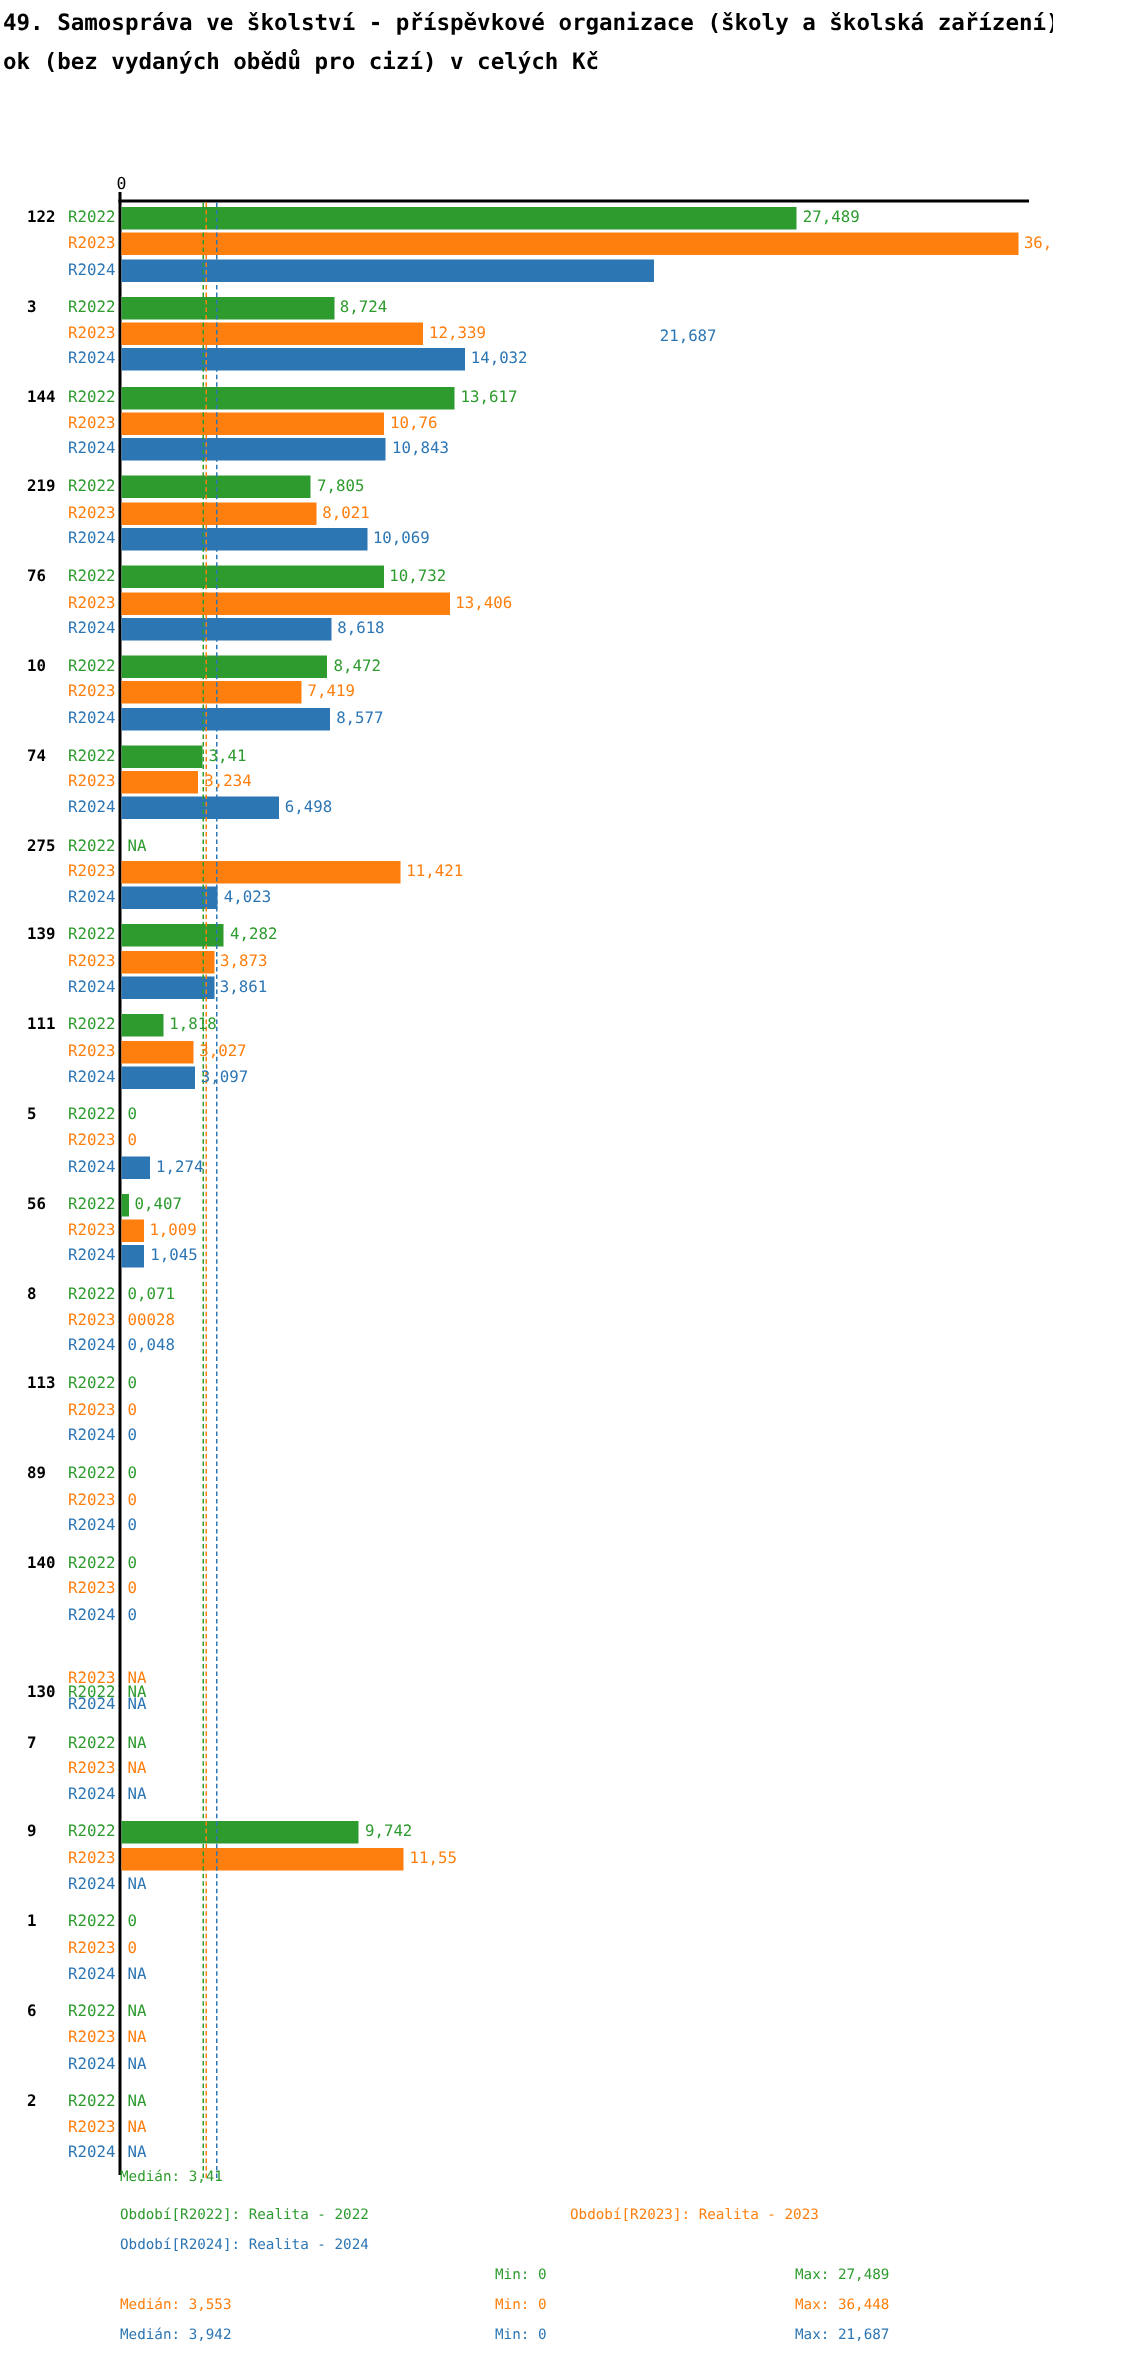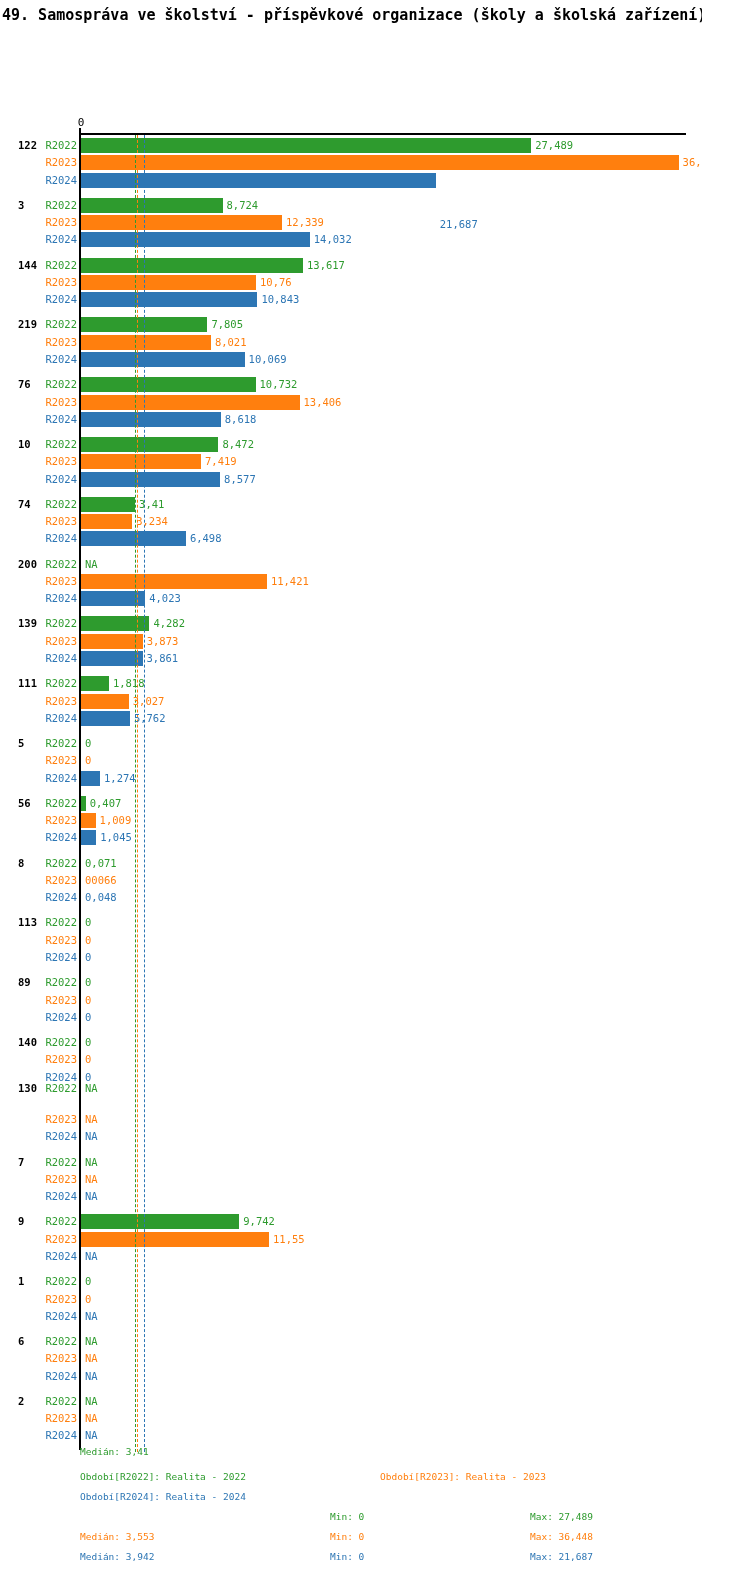--- a/index.html
+++ b/index.html
@@ -28,20 +28,21 @@
   
   .foot { position:absolute; font-size:9.5px; white-space:pre; }
 </style>
 </head>
 <body>
 
 <div id="page">
 
   <div id="title-block">
     <div class="title-line">49. Samospráva ve školství - příspěvkové organizace (školy a školská zařízení)</div>
+    <div class="title-line">ok (bez vydaných obědů pro cizí) v celých Kč</div>
   </div>
 
   <div id="chart">
     <div id="zero-label">0</div>
     <div class="axis-h"></div>
     <div class="axis-v"></div>
 
   <div class="row" style="top: 138px;">
         <span class="gnum">122</span>
         <span class="rlabel" style="color: rgb(46, 155, 46);">R2022</span>
@@ -148,21 +149,21 @@
         <span class="rlabel" style="color: rgb(255, 127, 14);">R2023</span>
         <div class="bar" style="width: 51.2px; background: rgb(255, 127, 14);"></div>
         <span class="val" style="left: 136.2px; color: rgb(255, 127, 14);">3,234</span>
       </div>
       <div class="row" style="top: 531.4px;">
         <span class="rlabel" style="color: rgb(45, 118, 180);">R2024</span>
         <div class="bar" style="width: 104.9px; background: rgb(45, 118, 180);"></div>
         <span class="val" style="left: 189.9px; color: rgb(45, 118, 180);">6,498</span>
       </div>
       <div class="row" style="top: 556.6px;">
-        <span class="gnum">200</span>
+        <span class="gnum">275</span>
         <span class="rlabel" style="color: rgb(46, 155, 46);">R2022</span>
         <span class="val" style="left: 85px; color: rgb(46, 155, 46);">NA</span>
       </div>
       <div class="row" style="top: 573.9px;">
         <span class="rlabel" style="color: rgb(255, 127, 14);">R2023</span>
         <div class="bar" style="width: 185.9px; background: rgb(255, 127, 14);"></div>
         <span class="val" style="left: 270.9px; color: rgb(255, 127, 14);">11,421</span>
       </div>
       <div class="row" style="top: 591.2px;">
         <span class="rlabel" style="color: rgb(45, 118, 180);">R2024</span>
@@ -192,21 +193,21 @@
         <span class="val" style="left: 112.9px; color: rgb(46, 155, 46);">1,818</span>
       </div>
       <div class="row" style="top: 693.5px;">
         <span class="rlabel" style="color: rgb(255, 127, 14);">R2023</span>
         <div class="bar" style="width: 47.8px; background: rgb(255, 127, 14);"></div>
         <span class="val" style="left: 132.8px; color: rgb(255, 127, 14);">3,027</span>
       </div>
       <div class="row" style="top: 710.8px;">
         <span class="rlabel" style="color: rgb(45, 118, 180);">R2024</span>
         <div class="bar" style="width: 48.9px; background: rgb(45, 118, 180);"></div>
-        <span class="val" style="left: 133.9px; color: rgb(45, 118, 180);">5,762</span>
+        <span class="val" style="left: 133.9px; color: rgb(45, 118, 180);">3,097</span>
       </div>
       <div class="row" style="top: 736px;">
         <span class="gnum">5</span>
         <span class="rlabel" style="color: rgb(46, 155, 46);">R2022</span>
         <span class="val" style="left: 85px; color: rgb(46, 155, 46);">0</span>
       </div>
       <div class="row" style="top: 753.3px;">
         <span class="rlabel" style="color: rgb(255, 127, 14);">R2023</span>
         <span class="val" style="left: 85px; color: rgb(255, 127, 14);">0</span>
       </div>
@@ -231,21 +232,21 @@
         <div class="bar" style="width: 15.2px; background: rgb(45, 118, 180);"></div>
         <span class="val" style="left: 100.2px; color: rgb(45, 118, 180);">1,045</span>
       </div>
       <div class="row" style="top: 855.6px;">
         <span class="gnum">8</span>
         <span class="rlabel" style="color: rgb(46, 155, 46);">R2022</span>
         <span class="val" style="left: 85px; color: rgb(46, 155, 46);">0,071</span>
       </div>
       <div class="row" style="top: 872.9px;">
         <span class="rlabel" style="color: rgb(255, 127, 14);">R2023</span>
-        <span class="val" style="left: 85px; color: rgb(255, 127, 14);">00066</span>
+        <span class="val" style="left: 85px; color: rgb(255, 127, 14);">00028</span>
       </div>
       <div class="row" style="top: 890.2px;">
         <span class="rlabel" style="color: rgb(45, 118, 180);">R2024</span>
         <span class="val" style="left: 85px; color: rgb(45, 118, 180);">0,048</span>
       </div>
       <div class="row" style="top: 915.4px;">
         <span class="gnum">113</span>
         <span class="rlabel" style="color: rgb(46, 155, 46);">R2022</span>
         <span class="val" style="left: 85px; color: rgb(46, 155, 46);">0</span>
       </div>
@@ -276,21 +277,21 @@
         <span class="val" style="left: 85px; color: rgb(46, 155, 46);">0</span>
       </div>
       <div class="row" style="top: 1052.3px;">
         <span class="rlabel" style="color: rgb(255, 127, 14);">R2023</span>
         <span class="val" style="left: 85px; color: rgb(255, 127, 14);">0</span>
       </div>
       <div class="row" style="top: 1069.6px;">
         <span class="rlabel" style="color: rgb(45, 118, 180);">R2024</span>
         <span class="val" style="left: 85px; color: rgb(45, 118, 180);">0</span>
       </div>
-      <div class="row" style="top: 1081px;">
+      <div class="row" style="top: 1121px;">
         <span class="gnum">130</span>
         <span class="rlabel" style="color: rgb(46, 155, 46);">R2022</span>
         <span class="val" style="left: 85px; color: rgb(46, 155, 46);">NA</span>
       </div>
       <div class="row" style="top: 1112.1px;">
         <span class="rlabel" style="color: rgb(255, 127, 14);">R2023</span>
         <span class="val" style="left: 85px; color: rgb(255, 127, 14);">NA</span>
       </div>
       <div class="row" style="top: 1129.4px;">
         <span class="rlabel" style="color: rgb(45, 118, 180);">R2024</span>

